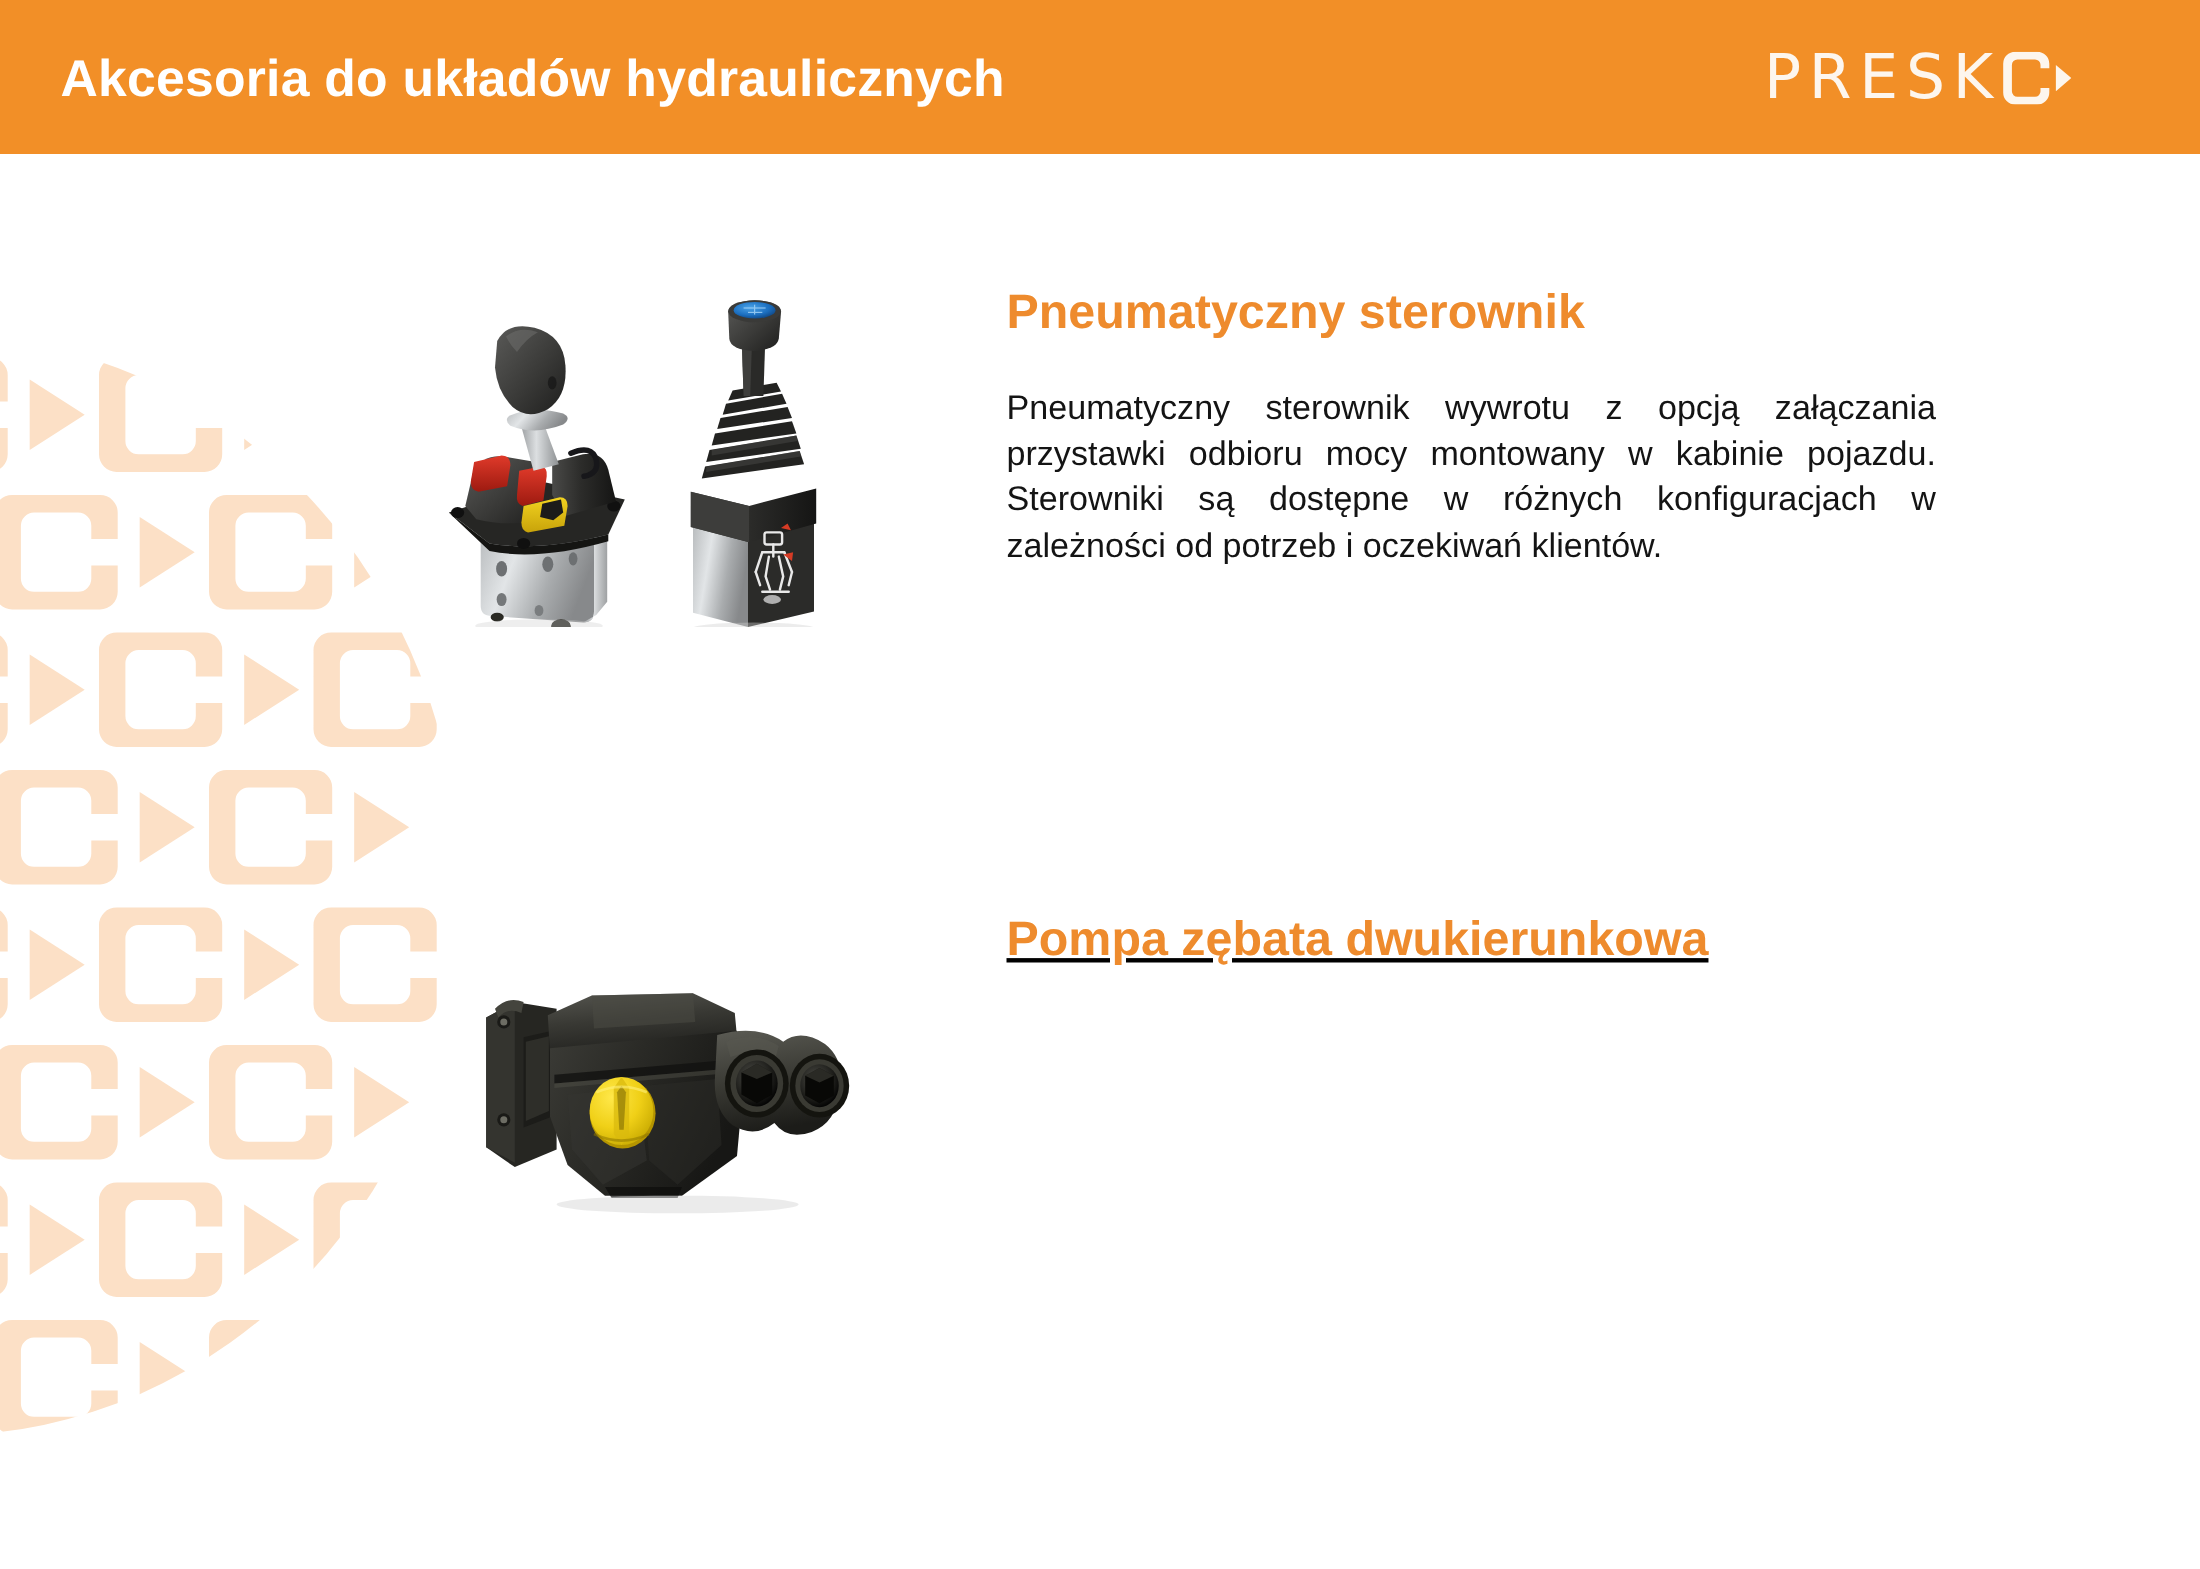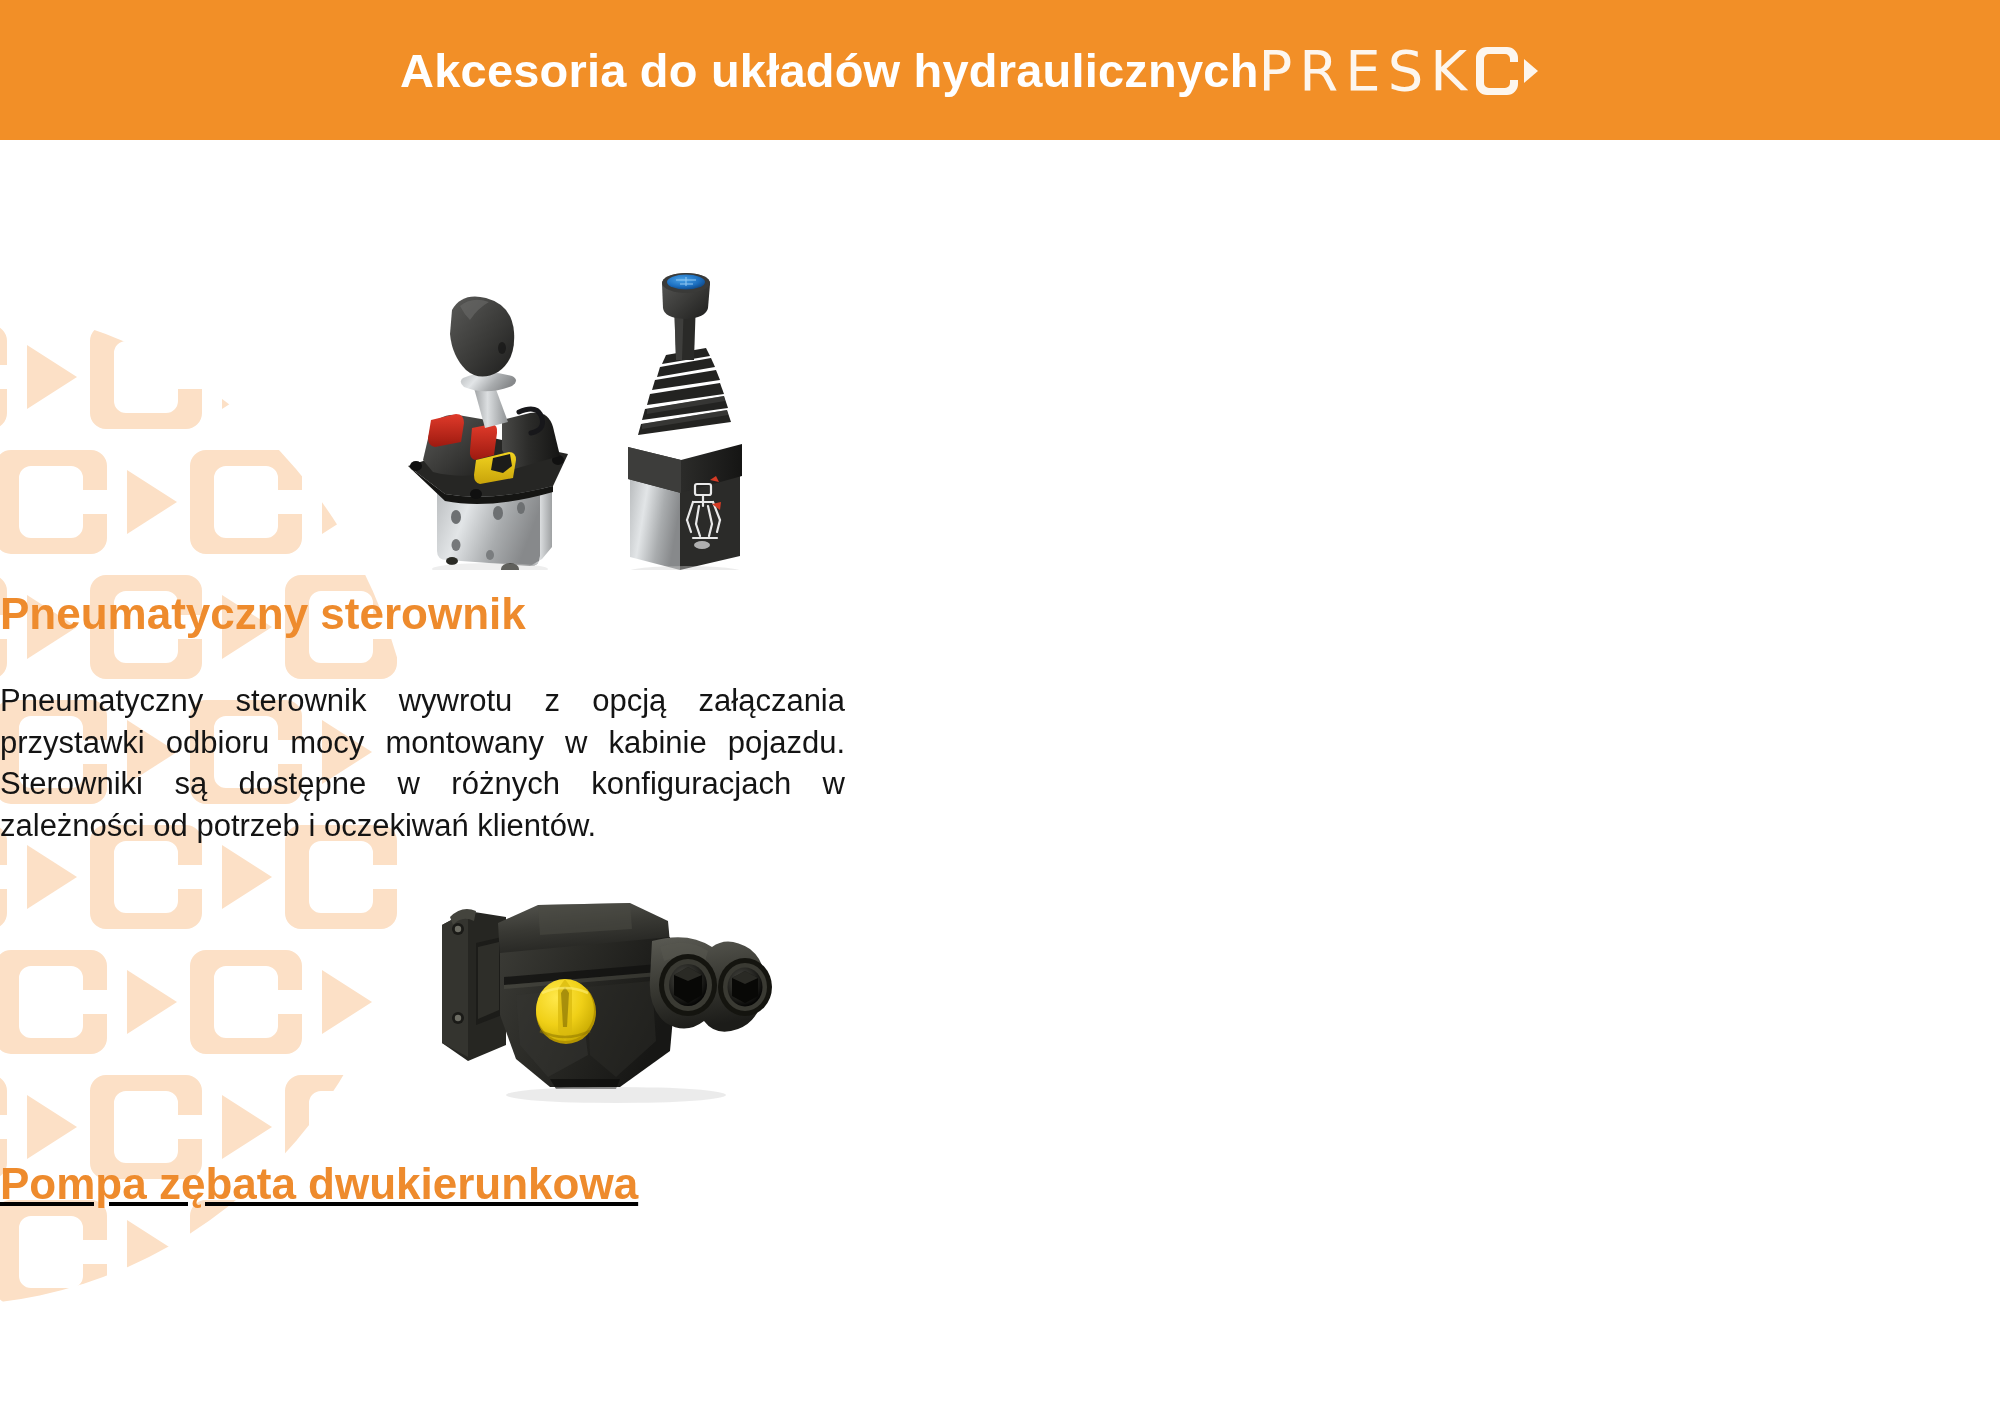--- a/index.html
+++ b/index.html
@@ -18,21 +18,21 @@
   
   .header-bar {
     position: absolute;
     left: 0;
     top: 0;
     width: 2000px;
     height: 140px;
     background: #f28f27;
     display: flex;
     align-items: center;
-    justify-content: center;
+    justify-content: space-between;
     box-sizing: border-box;
     padding: 0 55px 0 55px;
   }
   .header-title {
     color: #ffffff;
     font-size: 47px;
     font-weight: bold;
     letter-spacing: 0.2px;
     white-space: nowrap;
     font-family: "Liberation Sans", sans-serif;
@@ -80,21 +80,20 @@
     left: 0;
     top: 140px;
     width: 2000px;
     height: 1286px;
   }
 
   .section {
     position: absolute;
     display: flex;
     align-items: flex-start;
-    flex-direction: column;
   }
   .section-1 { left: 0; top: 120px; }
   .section-2 { left: 0; top: 690px; text-decoration: underline; }
 
   .product-figure {
     width: 915px;
     height: 330px;
     position: relative;
     flex: 0 0 auto;
   }

